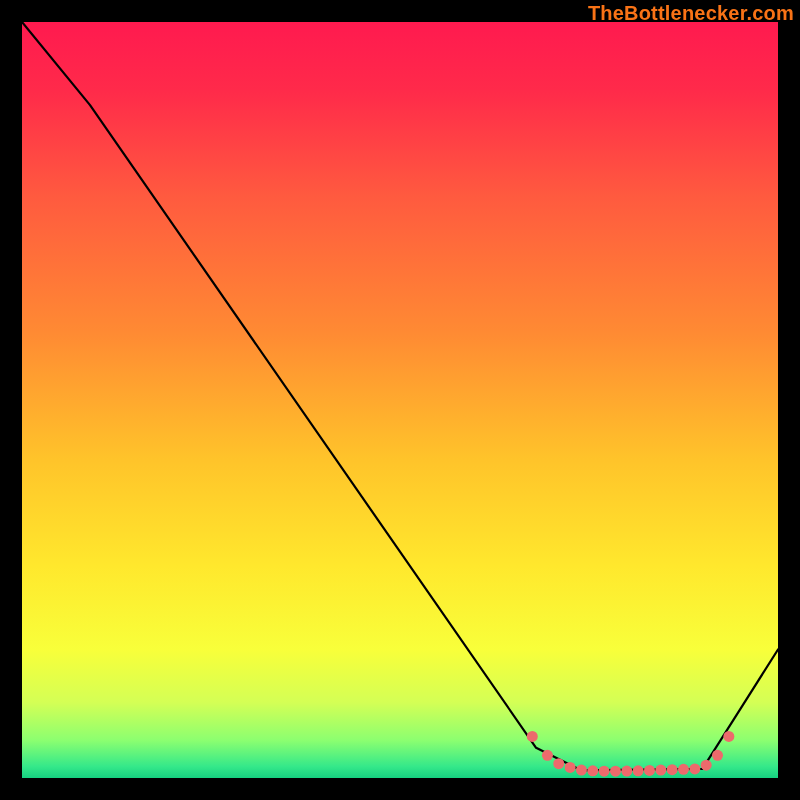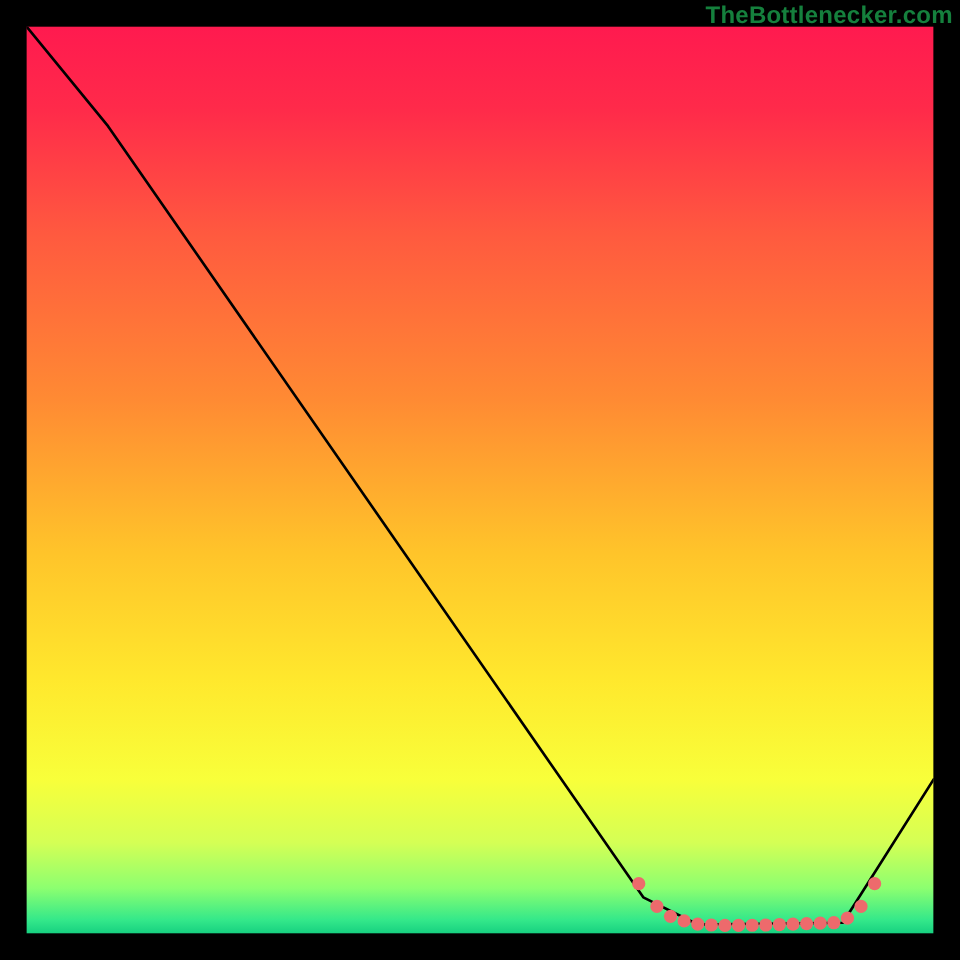--- a/index.html
+++ b/index.html
@@ -25,21 +25,21 @@
     width: 756px;
     height: 756px;
   }
   .watermark {
     position: absolute;
     top: 2px;
     right: 6px;
     font-family: Arial, Helvetica, sans-serif;
     font-size: 20px;
     font-weight: 600;
-    color: #15803d;
+    color: #f97316;
     letter-spacing: 0.2px;
   }
 </style>
 </head>
 <body>
 
 <div class="frame">
   <svg class="plot" viewBox="0 0 756 756" preserveAspectRatio="none">
     <defs>
       <linearGradient id="bg-grad" x1="0" y1="0" x2="0" y2="1">

